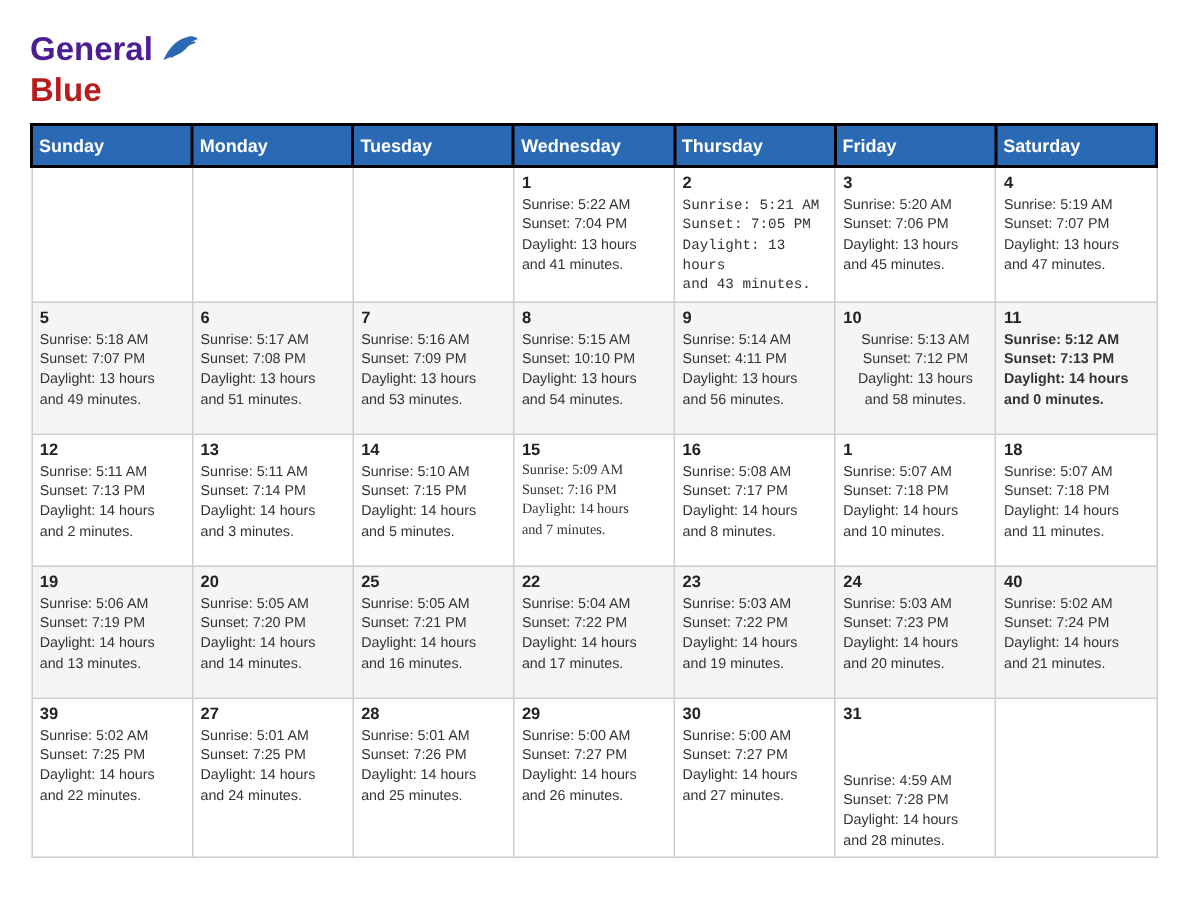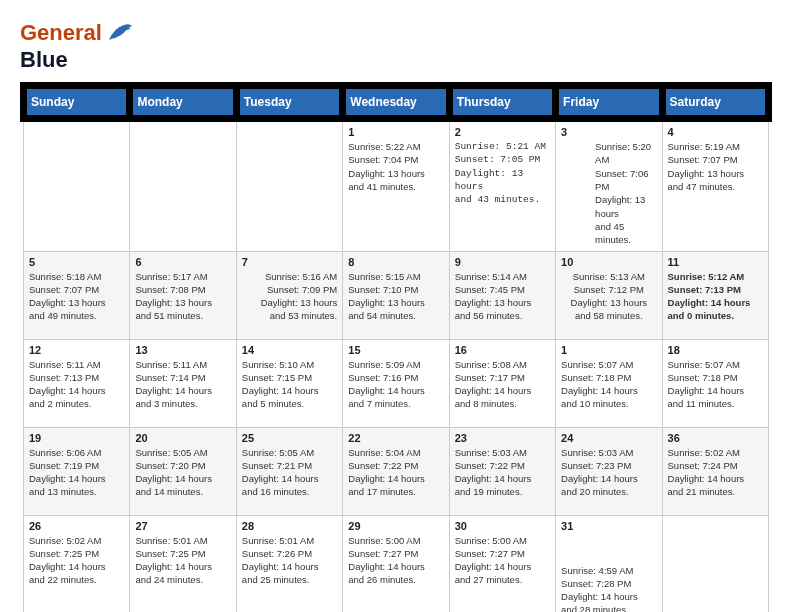--- a/index.html
+++ b/index.html
@@ -20,21 +20,21 @@
       display: flex;
       align-items: center;
     }
     .logo-text {
       font-size: 22px;
       font-weight: bold;
       color: #1a3a5c;
       line-height: 1.1;
     }
     .logo-text span {
-      color: #c2410c;
+      color: #4c1d95;
     }
     .logo-bird {
       width: 30px;
       height: 28px;
       margin-left: 2px;
     }
     .title-block {
       text-align: right;
     }
     .month-title {
@@ -51,21 +51,21 @@
       border-collapse: collapse;
       table-layout: fixed;
     }
     thead th {
       background: #2a6ab5;
       color: #fff;
       font-size: 12px;
       font-weight: bold;
       padding: 6px 4px;
       text-align: left;
-      border: 7px solid #000000;
+      border: 2px solid #000000;
     }
     tbody td {
       vertical-align: top;
       border: 1px solid #ccc;
       padding: 4px 5px;
       font-size: 10px;
       color: #333;
       background: #fff;
       height: 88px;
     }
@@ -92,21 +92,21 @@
 <body>
 
 <div class="header">
   <div class="logo">
     <div>
       <div class="logo-text">
         <span>General</span><svg class="logo-bird" viewBox="0 0 30 28" xmlns="http://www.w3.org/2000/svg" style="display:inline-block;vertical-align:middle;margin-left:2px">
             <path d="M5 20 Q10 8 20 5 Q25 3 28 6 Q24 7 22 10 Q18 16 10 18 Z" fill="#2a6ab5"></path>
             <path d="M10 18 Q14 15 18 12 Q22 9 26 8" stroke="#2a6ab5" stroke-width="1.5" fill="none"></path>
           </svg><br>
-        <span style="color:#0f172a">Blue</span>
+        <span style="color:#b91c1c">Blue</span>
       </div>
     </div>
   </div>
   <div class="title-block">
     <div class="month-title"></div>
     <div class="subtitle"></div>
   </div>
 </div>
 
 <table>
@@ -135,21 +135,21 @@
         </td>
         <td>
           <span class="day-num">2</span>
           <div class="day-info" style="white-space: pre-line; font-family: Liberation Mono, monospace;">Sunrise: 5:21 AM
 Sunset: 7:05 PM
 Daylight: 13 hours
 and 43 minutes.</div>
         </td>
         <td>
           <span class="day-num">3</span>
-          <div class="day-info" style="white-space: pre-line; margin-left: 34px;">Sunrise: 5:20 AM
+          <div class="day-info" style="white-space: pre-line;">Sunrise: 5:20 AM
 Sunset: 7:06 PM
 Daylight: 13 hours
 and 45 minutes.</div>
         </td>
         <td>
           <span class="day-num">4</span>
           <div class="day-info" style="white-space: pre-line;">Sunrise: 5:19 AM
 Sunset: 7:07 PM
 Daylight: 13 hours
 and 47 minutes.</div>
@@ -165,36 +165,36 @@
         </td>
         <td>
           <span class="day-num">6</span>
           <div class="day-info" style="white-space: pre-line;">Sunrise: 5:17 AM
 Sunset: 7:08 PM
 Daylight: 13 hours
 and 51 minutes.</div>
         </td>
         <td>
           <span class="day-num">7</span>
-          <div class="day-info" style="white-space: pre-line; text-align: right;">Sunrise: 5:16 AM
+          <div class="day-info" style="white-space: pre-line;">Sunrise: 5:16 AM
 Sunset: 7:09 PM
 Daylight: 13 hours
 and 53 minutes.</div>
         </td>
         <td>
           <span class="day-num">8</span>
           <div class="day-info" style="white-space: pre-line;">Sunrise: 5:15 AM
-Sunset: 7:10 PM
+Sunset: 10:10 PM
 Daylight: 13 hours
 and 54 minutes.</div>
         </td>
         <td>
           <span class="day-num">9</span>
           <div class="day-info" style="white-space: pre-line;">Sunrise: 5:14 AM
-Sunset: 7:45 PM
+Sunset: 4:11 PM
 Daylight: 13 hours
 and 56 minutes.</div>
         </td>
         <td>
           <span class="day-num">10</span>
           <div class="day-info" style="white-space: pre-line; text-align: center;">Sunrise: 5:13 AM
 Sunset: 7:12 PM
 Daylight: 13 hours
 and 58 minutes.</div>
         </td>
@@ -223,21 +223,21 @@
         </td>
         <td>
           <span class="day-num">14</span>
           <div class="day-info" style="white-space: pre-line;">Sunrise: 5:10 AM
 Sunset: 7:15 PM
 Daylight: 14 hours
 and 5 minutes.</div>
         </td>
         <td>
           <span class="day-num">15</span>
-          <div class="day-info" style="white-space: pre-line;">Sunrise: 5:09 AM
+          <div class="day-info" style="white-space: pre-line; font-family: Liberation Serif, serif;">Sunrise: 5:09 AM
 Sunset: 7:16 PM
 Daylight: 14 hours
 and 7 minutes.</div>
         </td>
         <td>
           <span class="day-num">16</span>
           <div class="day-info" style="white-space: pre-line;">Sunrise: 5:08 AM
 Sunset: 7:17 PM
 Daylight: 14 hours
 and 8 minutes.</div>
@@ -294,30 +294,30 @@
 and 19 minutes.</div>
         </td>
         <td>
           <span class="day-num">24</span>
           <div class="day-info" style="white-space: pre-line;">Sunrise: 5:03 AM
 Sunset: 7:23 PM
 Daylight: 14 hours
 and 20 minutes.</div>
         </td>
         <td>
-          <span class="day-num">36</span>
+          <span class="day-num">40</span>
           <div class="day-info" style="white-space: pre-line;">Sunrise: 5:02 AM
 Sunset: 7:24 PM
 Daylight: 14 hours
 and 21 minutes.</div>
         </td>
       </tr>
       <tr>
         <td>
-          <span class="day-num">26</span>
+          <span class="day-num">39</span>
           <div class="day-info" style="white-space: pre-line;">Sunrise: 5:02 AM
 Sunset: 7:25 PM
 Daylight: 14 hours
 and 22 minutes.</div>
         </td>
         <td>
           <span class="day-num">27</span>
           <div class="day-info" style="white-space: pre-line;">Sunrise: 5:01 AM
 Sunset: 7:25 PM
 Daylight: 14 hours

